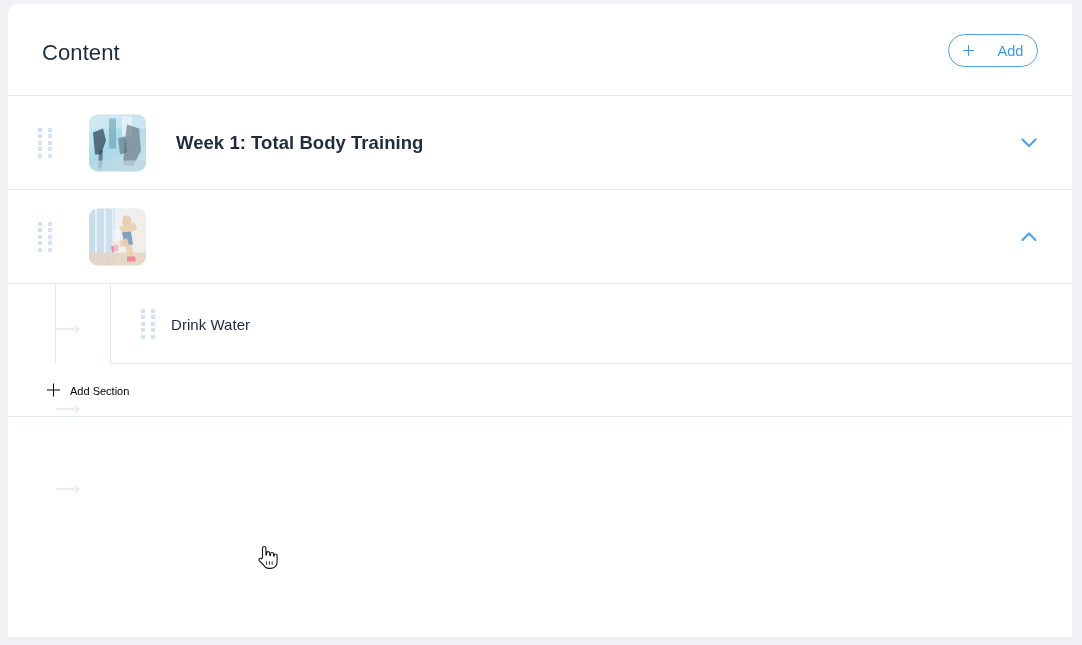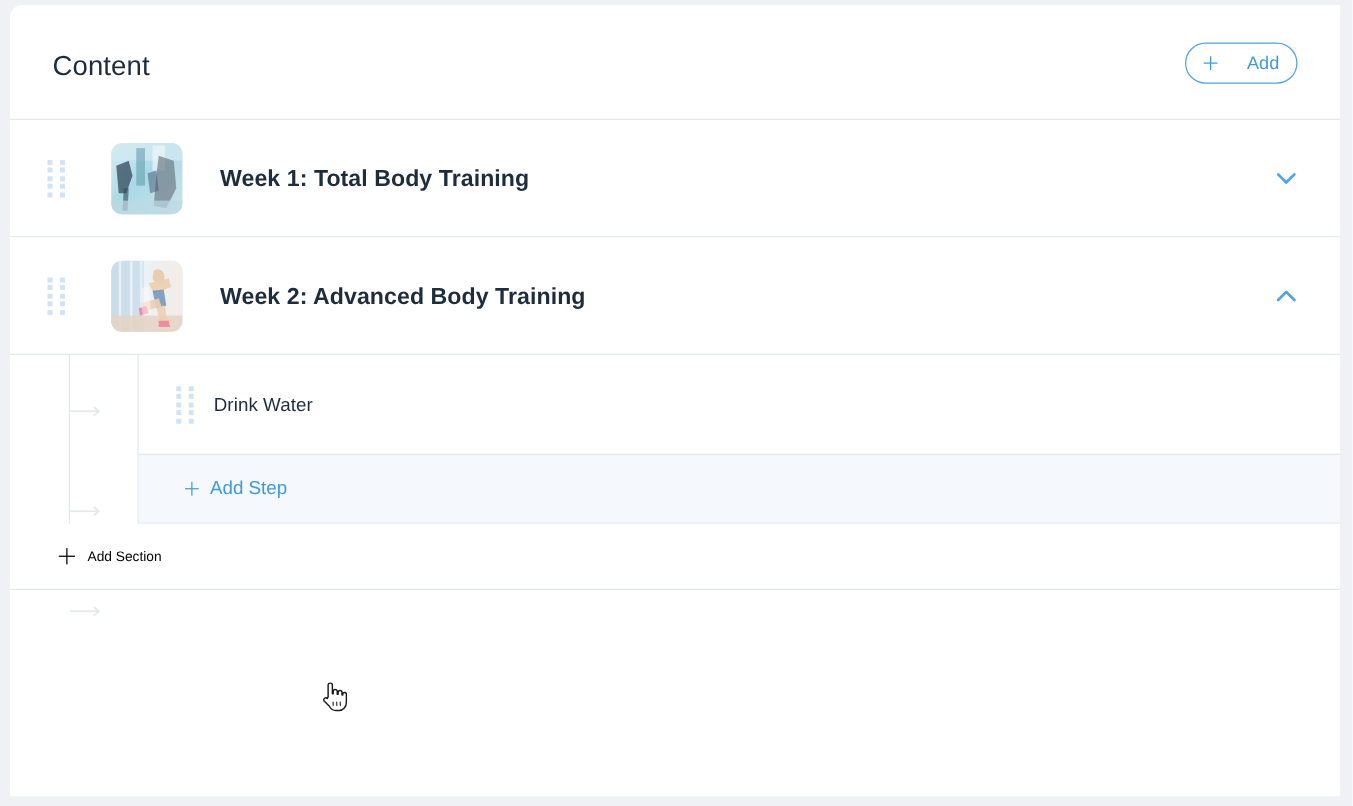--- a/index.html
+++ b/index.html
@@ -351,21 +351,20 @@
         <path d="M30 18 L46 14 L48 21 L34 26 Z" fill="#eccfae" opacity="0.9"></path>
         <path d="M33 24 L42 23 L44 36 L36 38 Z" fill="#5d87b5" opacity="0.75"></path>
         <path d="M24 34 L38 30 L40 36 L26 41 Z" fill="#eccfae" opacity="0.9"></path>
         <path d="M36 36 L43 36 L45 50 L39 51 Z" fill="#eccfae" opacity="0.85"></path>
         <path d="M22 38 L28 36 L30 42 L23 44 Z" fill="#f07a96" opacity="0.85"></path>
         <path d="M38 48 L46 48 L47 53 L38 53 Z" fill="#f07a96" opacity="0.8"></path>
         <path d="M24 22 L30 20 L32 42 L25 44 Z" fill="#ffffff" opacity="0.45"></path>
       </svg>
     </div>
 
-    <div class="section-title">Week 2: Advanced Body Training</div>
 
     <div class="chevron">
       <svg width="16" height="10" viewBox="0 0 16 10" aria-hidden="true">
         <path d="M1.5 8 L8 1.5 L14.5 8" fill="none" stroke="#4ea3ee" stroke-width="2.2" stroke-linecap="round" stroke-linejoin="round"></path>
       </svg>
     </div>
   </div>
 
   <div class="steps-area">
 
@@ -394,26 +393,20 @@
           <i></i>
           <i></i>
           <i></i>
           <i></i>
       </div>
       <div class="step-title">Drink Water</div>
     </div>
 
 
 
-    <div class="add-step-row">
-      <div class="add-step-inner">
-        <span class="plus-glyph"></span>
-        <span>Add Step</span>
-      </div>
-    </div>
   </div>
 
   <div class="add-section-row">
     <div class="add-section-inner">
       <span class="plus-glyph"></span>
       <span>Add Section</span>
     </div>
   </div>
 
 </div>

